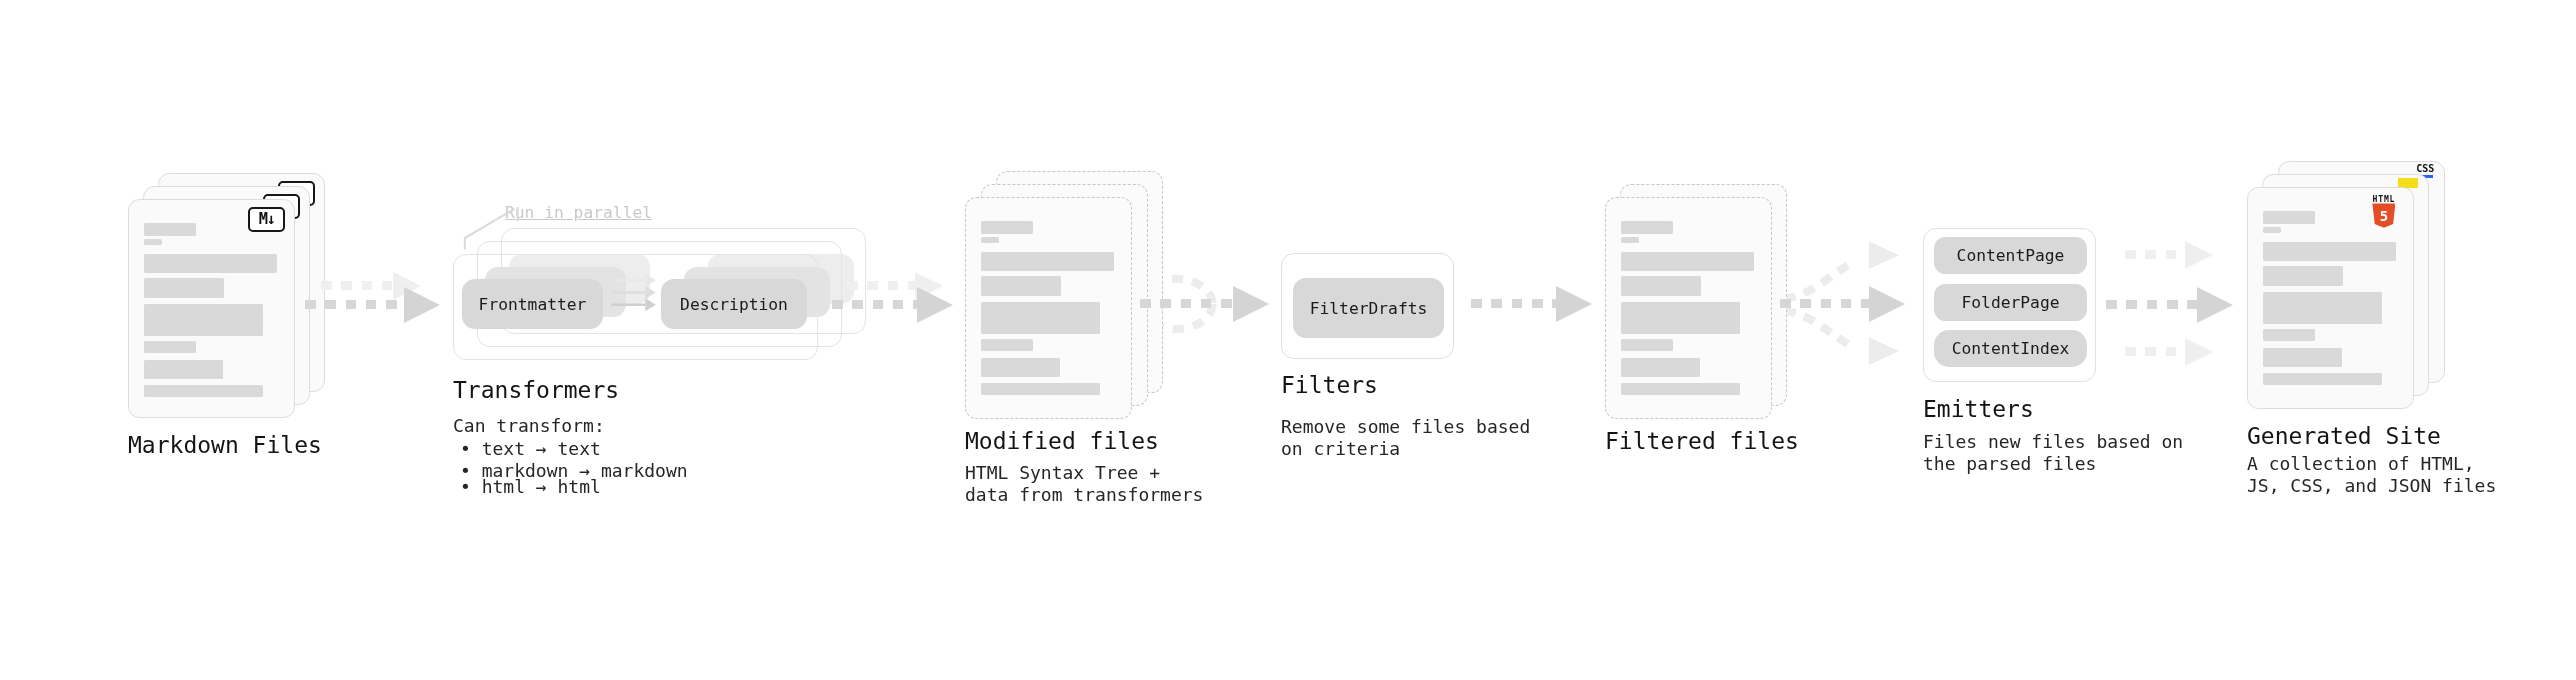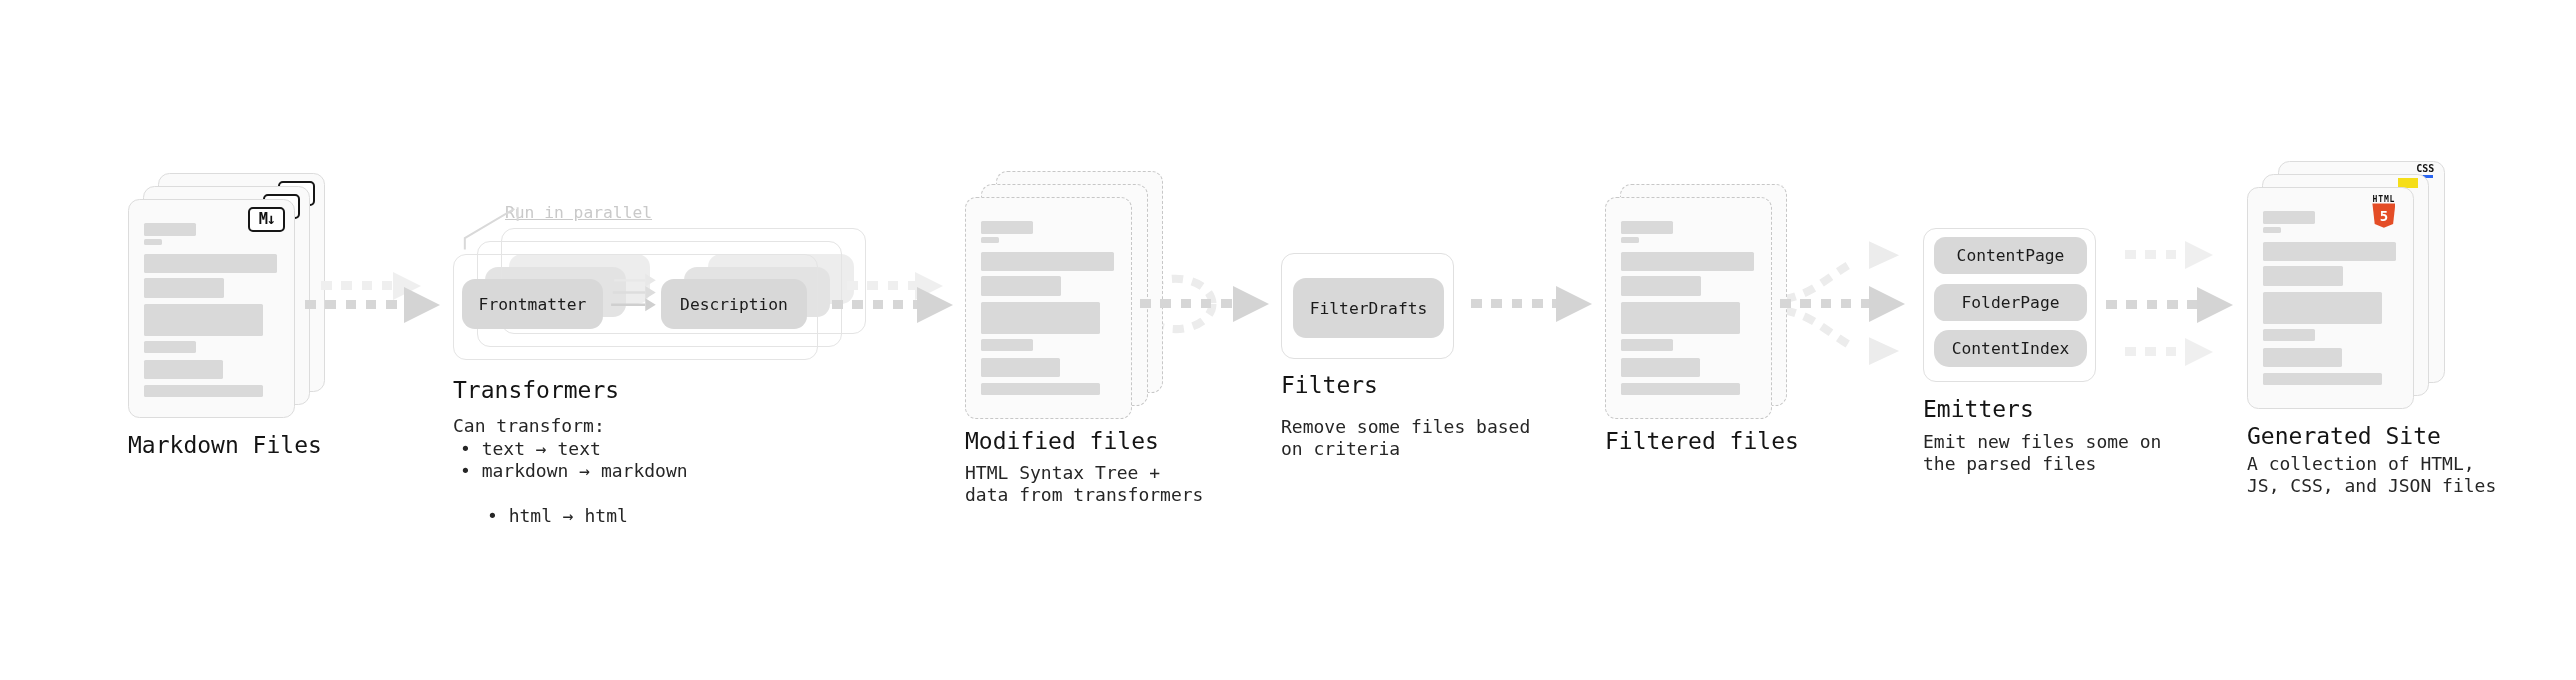--- a/index.html
+++ b/index.html
@@ -114,21 +114,21 @@
     <div class="obox" style="left:453px;top:254px;"></div>
 
     <div class="pill" style="left:462px;top:279px;width:141px;height:50px;">Frontmatter</div>
     <div class="pill" style="left:661px;top:279px;width:146px;height:50px;">Description</div>
   </div>
   <div class="note" style="left:505px;top:203px;text-decoration:underline;">Run in parallel</div>
   <div class="title" style="left:453px;top:377px;">Transformers</div>
   <div class="desc" style="left:453px;top:415px;">Can transform:</div>
   <div class="desc" style="left:460px;top:438px;">• text → text</div>
   <div class="desc" style="left:460px;top:460px;">• markdown → markdown</div>
-  <div class="desc" style="left:460px;top:505px;margin-left:27px;">• html → html</div>
+  <div class="desc" style="left:460px;top:476px;">• html → html</div>
 
   <div class="arrow" style="left:847px;top:271px;height:29px;z-index:1;">
     <div class="dl light" style="width:68px;"></div>
       <div class="dh light"></div>
   </div>
   <div class="arrow" style="left:832px;top:286px;height:37px;z-index:2;">
     <div class="dl dark" style="width:85px;"></div>
       <div class="dh dark"></div>
   </div>
 
@@ -188,21 +188,21 @@
   <div class="arrow" style="left:1780px;top:285px;height:37px;z-index:2;">
     <div class="dl dark" style="width:89px;"></div>
       <div class="dh dark"></div>
   </div>
 
   <div class="wbox" style="left:1923px;top:228px;width:173px;height:154px;"></div>
   <div class="pill" style="left:1934px;top:237px;width:153px;height:37px;border-radius:11.4px;">ContentPage</div>
   <div class="pill" style="left:1934px;top:284px;width:153px;height:37px;border-radius:11.4px;">FolderPage</div>
   <div class="pill" style="left:1934px;top:330px;width:153px;height:37px;border-radius:15px;">ContentIndex</div>
   <div class="title" style="left:1923px;top:396px;">Emitters</div>
-  <div class="desc" style="left:1923px;top:431px;">Emit new files some on
+  <div class="desc" style="left:1923px;top:431px;">Files new files based on
 the parsed files</div>
 
   <div class="arrow" style="left:2125px;top:240px;height:29px;">
     <div class="dl light" style="width:60px;"></div>
       <div class="dh light"></div>
   </div>
   <div class="arrow" style="left:2106px;top:286px;height:37px;">
     <div class="dl dark" style="width:91px;"></div>
       <div class="dh dark"></div>
   </div>

